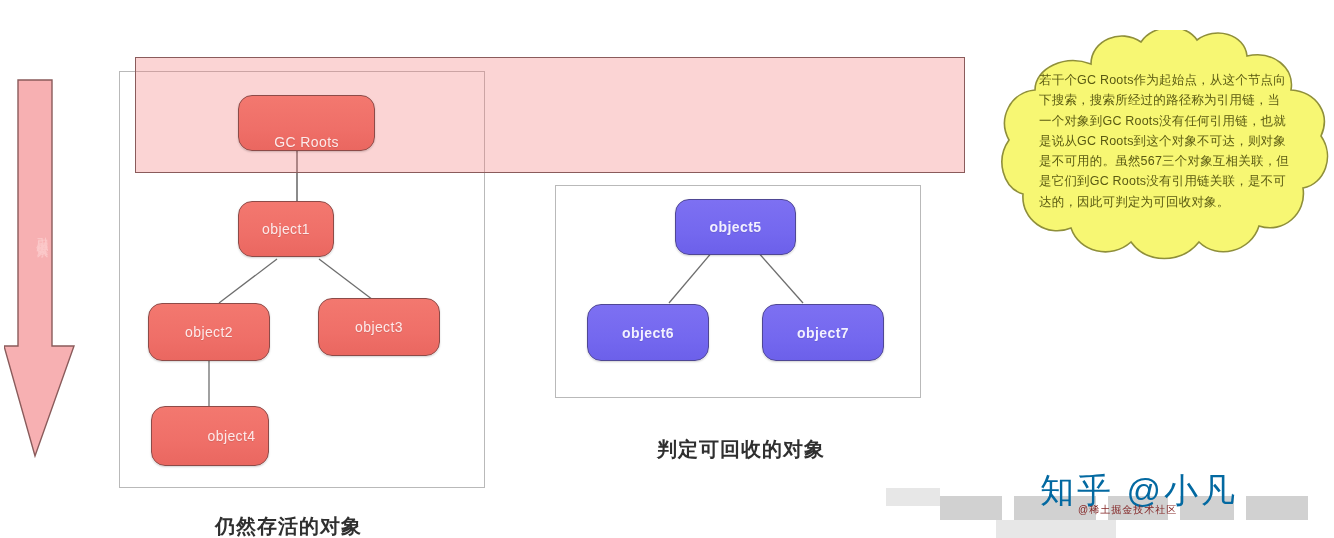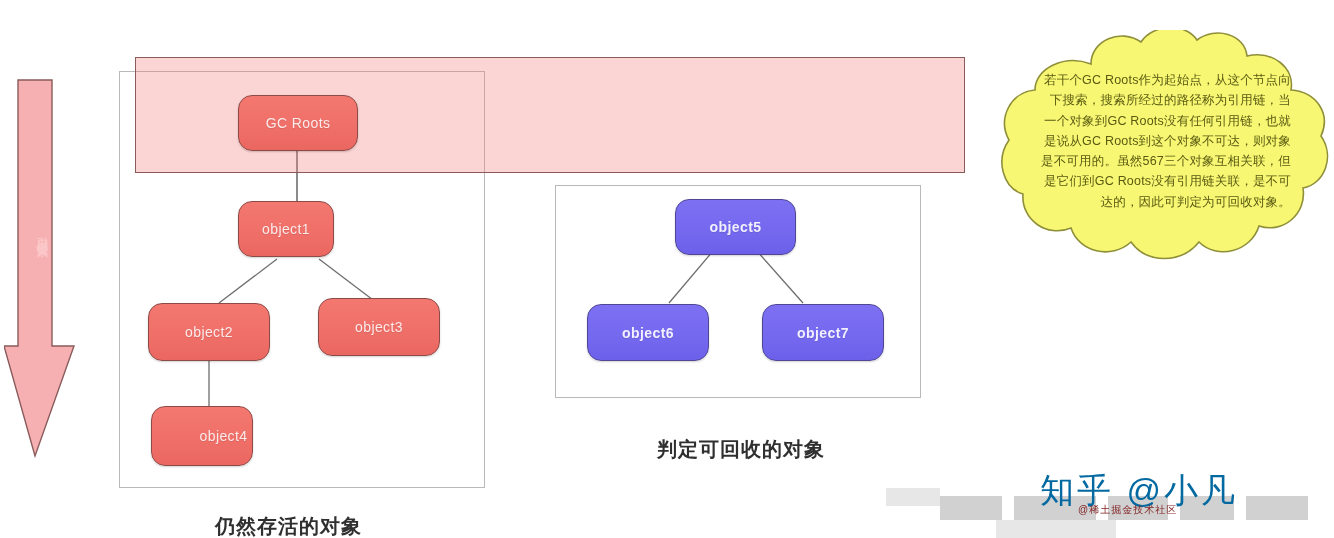--- a/index.html
+++ b/index.html
@@ -72,21 +72,21 @@
     font-size:20px;color:#2f2f2f;font-weight:bold;
     letter-spacing:1px;white-space:nowrap;
   }
 
   
   .cloud-wrap{left:995px;top:30px;width:339px;height:262px;}
   .cloud-text{
     position:absolute;left:44px;top:40px;width:252px;
     font-size:12.5px;line-height:1.62;
     color:#5a5a12;
-    text-align:right;
+    text-align:left;
     letter-spacing:.2px;
   }
 
   
   .wm-main{
     left:1040px;top:468px;
     font-size:34px;color:#0369a1;letter-spacing:3px;white-space:nowrap;
   }
   .wm-sub{
     left:1078px;top:503px;
@@ -122,37 +122,37 @@
 
     <line x1="158" y1="188" x2="100" y2="232" stroke="#6e6e6e" stroke-width="1.3"></line>
 
     <line x1="200" y1="188" x2="258" y2="232" stroke="#6e6e6e" stroke-width="1.3"></line>
 
     <line x1="90" y1="290" x2="90" y2="335" stroke="#6e6e6e" stroke-width="1.3"></line>
   </svg>
 
   <div class="abs hilite"></div>
 
-  <div class="abs node red" style="left:238px;top:95px;width:120px;height:56px;">
+  <div class="abs node red" style="left:238px;top:95px;width:137px;height:56px;align-items:flex-end;">
     <span>GC Roots</span>
   </div>
 
   <div class="abs node red" style="left:238px;top:201px;width:96px;height:56px;">
     <span>object1</span>
   </div>
 
   <div class="abs node red" style="left:148px;top:303px;width:122px;height:58px;">
     <span>object2</span>
   </div>
 
   <div class="abs node red" style="left:318px;top:298px;width:122px;height:58px;">
     <span>object3</span>
   </div>
 
-  <div class="abs node red" style="left:151px;top:406px;width:102px;height:60px;padding-left:43px;">
+  <div class="abs node red" style="left:151px;top:406px;width:118px;height:60px;padding-left:43px;">
     <span>object4</span>
   </div>
 
   <div class="abs caption" style="left:215px;top:513px;">仍然存活的对象</div>
 
   <div class="abs group-box box-right"></div>
 
   <svg class="abs" style="left:555px;top:185px;width:366px;height:213px;overflow:visible">
 
     <line x1="158" y1="66" x2="114" y2="118" stroke="#6e6e6e" stroke-width="1.3"></line>

